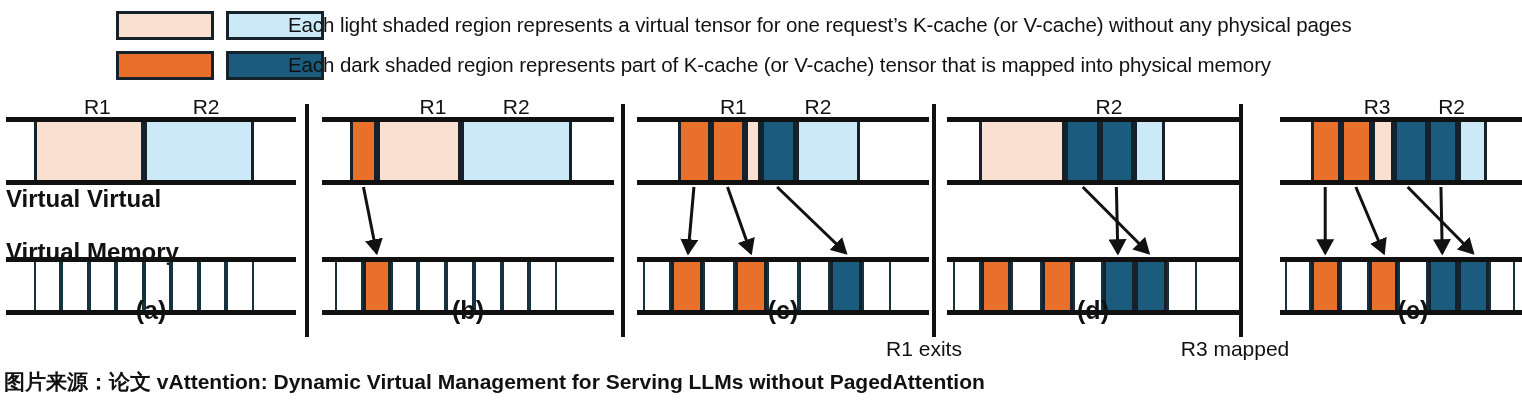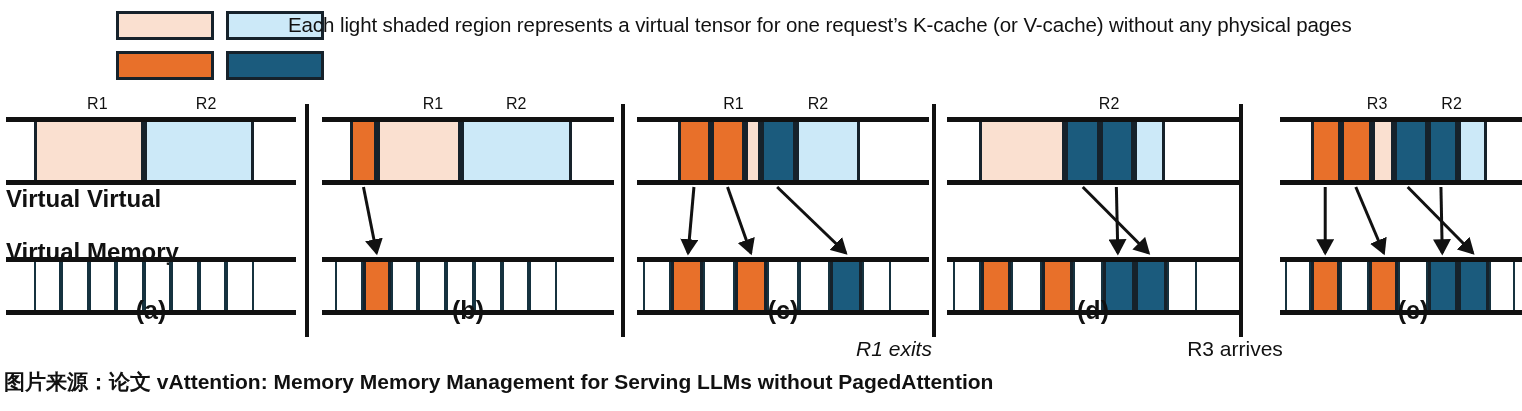--- a/index.html
+++ b/index.html
@@ -43,21 +43,21 @@
   .ptrack{top:157px;height:58px;}
 
   .cell{
     position:absolute;top:5px;bottom:5px;
     border-left:3px solid #16222b;border-right:3px solid #16222b;
     box-sizing:border-box;
   }
   .cell.plain{border-left:2px solid #16323f;border-right:2px solid #16323f;background:transparent;}
 
   .req-label{
-    position:absolute;top:-5px;font-size:16px;text-align:left;
+    position:absolute;top:-5px;font-size:21px;text-align:left;
     transform:translateX(-50%);
   }
 
   
   .arrows{position:absolute;left:0;top:0;width:100%;height:240px;pointer-events:none;}
 
   
   .event{
     position:absolute;font-size:21px;white-space:nowrap;text-align:center;
     transform:translateX(-50%);
@@ -75,20 +75,21 @@
 
 <div id="legend">
   <div class="legend-row r0">
     <div class="swatch sw-a" style="background: rgb(250, 224, 208);"></div>
     <div class="swatch sw-b" style="background: rgb(204, 233, 248);"></div>
     <div class="legend-text">Each light shaded region represents a virtual tensor for one request’s K-cache (or V-cache) without any physical pages</div>
   </div>
   <div class="legend-row r1">
     <div class="swatch sw-a" style="background: rgb(232, 112, 42);"></div>
     <div class="swatch sw-b" style="background: rgb(27, 91, 125);"></div>
+    <div class="legend-text">Each dark shaded region represents part of K-cache (or V-cache) tensor that is mapped into physical memory</div>
   </div>
 </div>
 
 <div class="abs" id="vm-label" style="left:6px;top:185px;font-size:24px;font-weight:bold;">Virtual Virtual</div>
 <div class="abs" id="pm-label" style="left:6px;top:238px;font-size:24px;font-weight:bold;">Virtual Memory</div>
 
 <div id="panels">
     <div class="panel" style="left: 6px; width: 290px;">
       <div class="req-label" style="left: 31.5%;">R1</div>
       <div class="req-label" style="left: 69%;">R2</div>
@@ -251,17 +252,17 @@
       </svg>
       <div class="panel-label">(e)</div>
     </div>
     <div class="divider" style="left: 305px;"></div>
     <div class="divider" style="left: 621px;"></div>
     <div class="divider" style="left: 932px;"></div>
     <div class="divider" style="left: 1239px;"></div>
   </div>
 
 <div id="events">
-    <div class="event" style="left: 894px; top: 337px; font-style: italic;">R1 exits</div>
-    <div class="event" style="left: 1235px; top: 337px;">R3 arrives</div>
-  </div>
-
-<div id="caption">图片来源：论文 vAttention: Memory Memory Management for Serving LLMs without PagedAttention</div>
+    <div class="event" style="left: 924px; top: 337px;">R1 exits</div>
+    <div class="event" style="left: 1235px; top: 337px;">R3 mapped</div>
+  </div>
+
+<div id="caption">图片来源：论文 vAttention: Dynamic Virtual Management for Serving LLMs without PagedAttention</div>
 
 </body></html>

